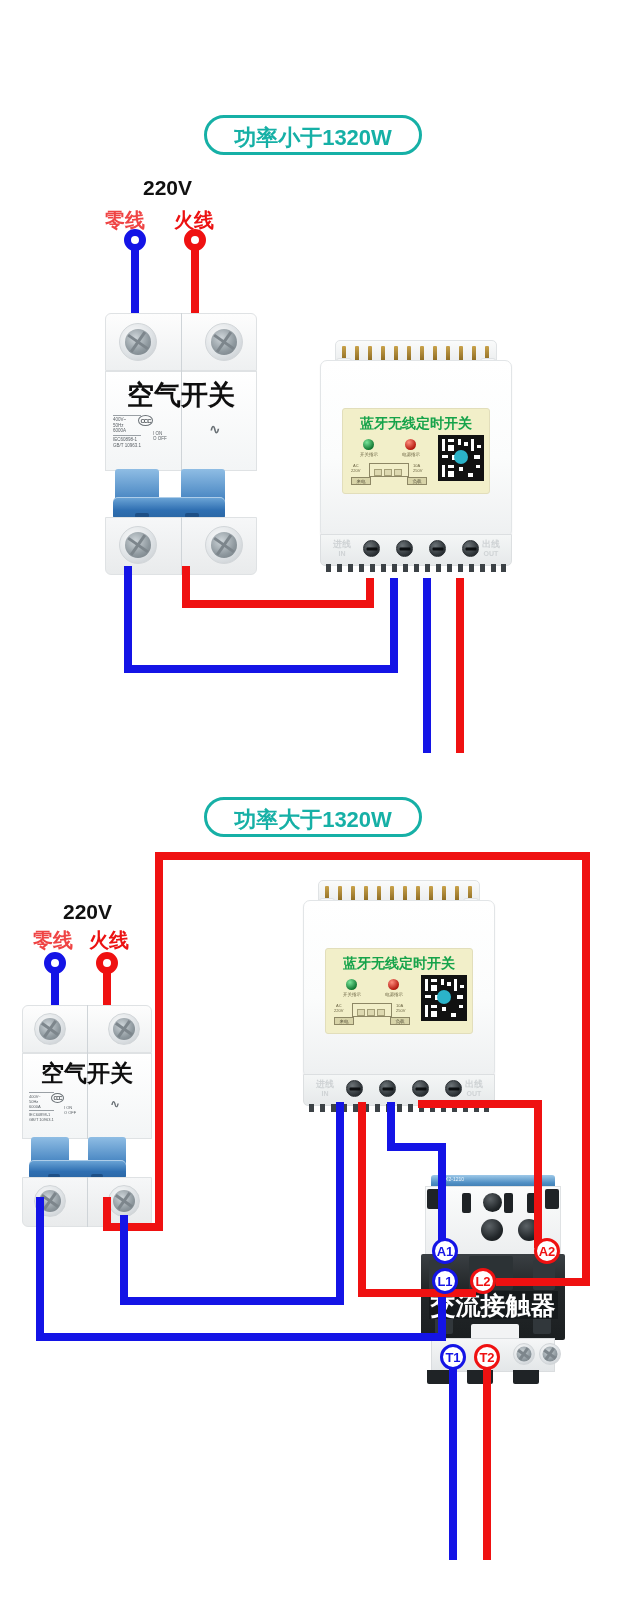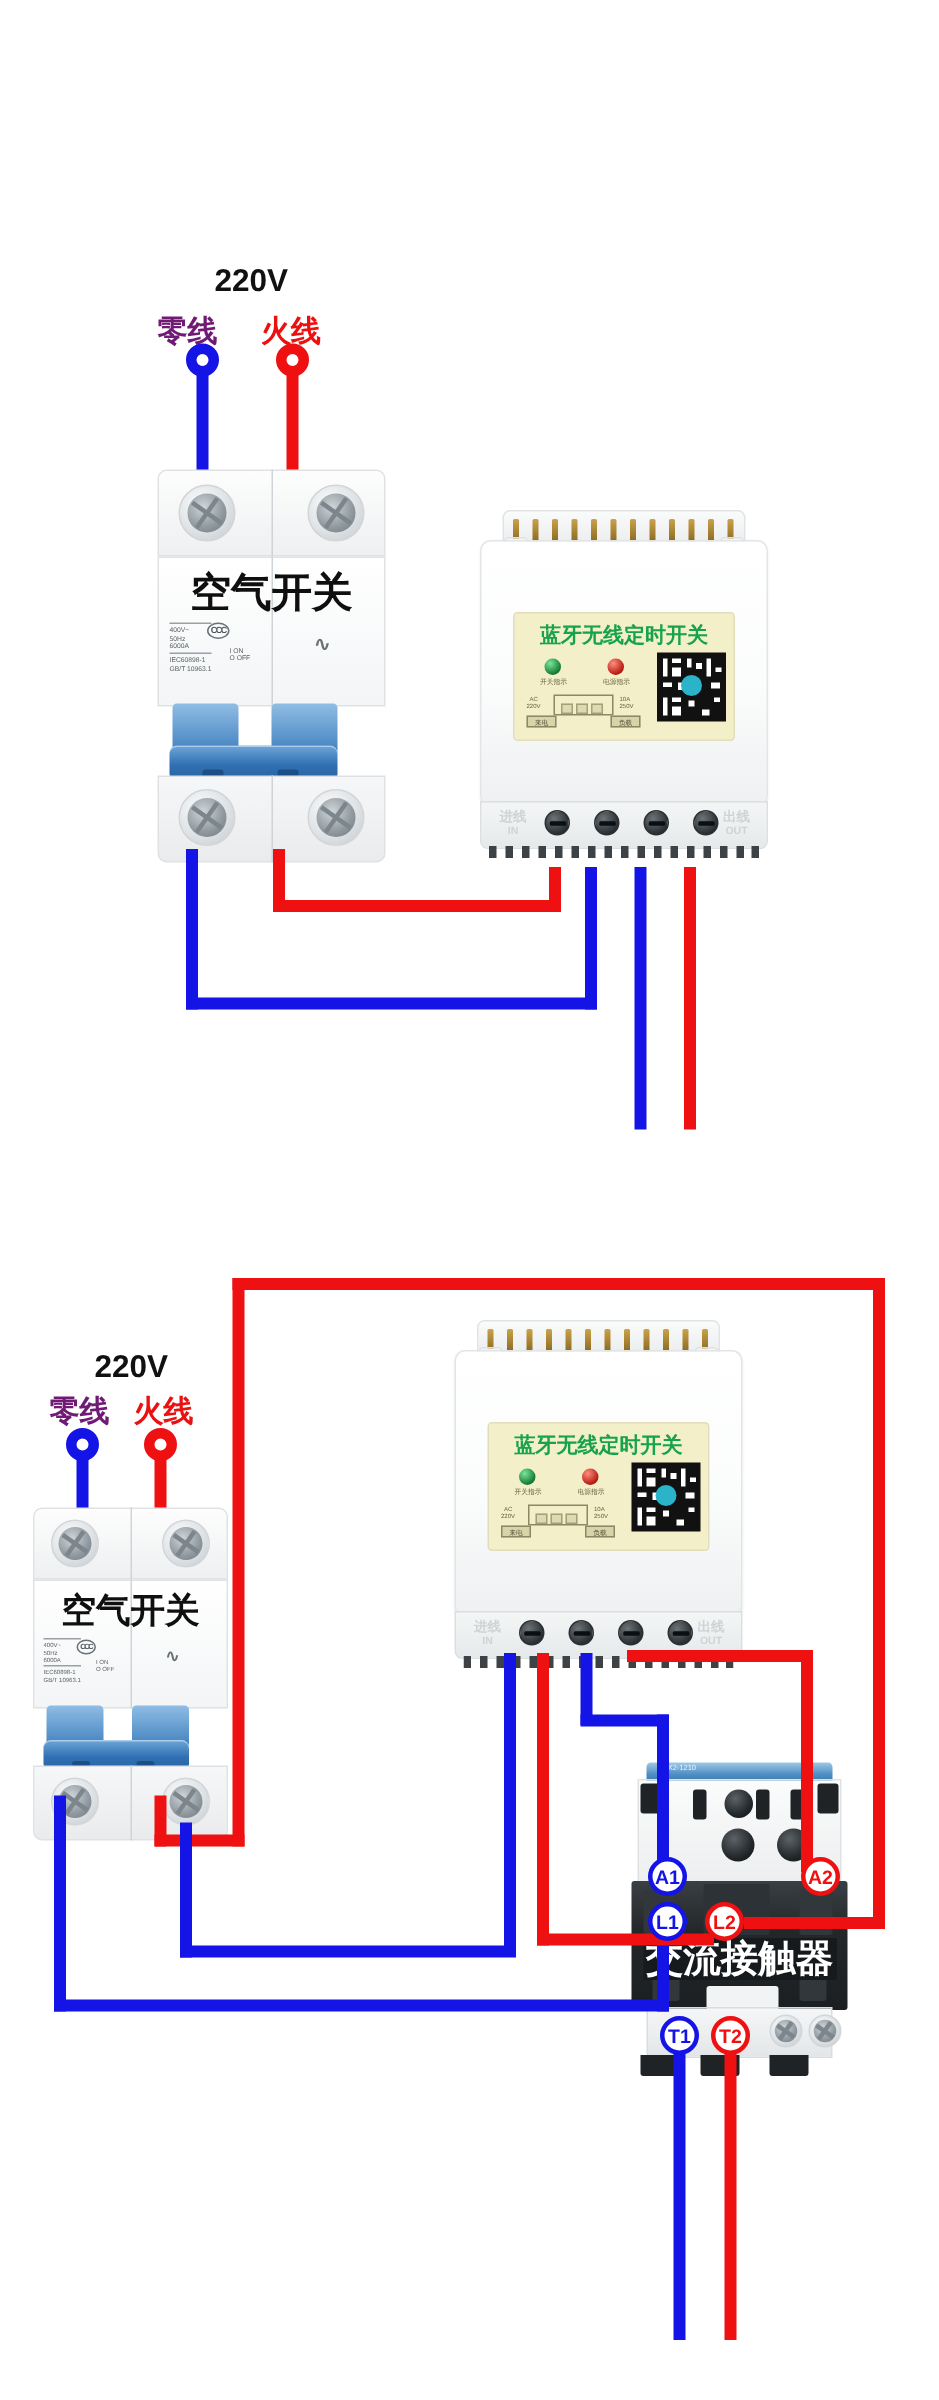--- a/index.html
+++ b/index.html
@@ -20,21 +20,21 @@
     border:3px solid #16b0a6;border-radius:24px;
     color:#16b0a6;font-size:22px;font-weight:bold;text-align:center;
     padding:0 22px;box-sizing:border-box;white-space:nowrap;
   }
   #badge1{left:204px;top:115px;width:218px;}
   #badge2{left:204px;top:797px;width:218px;}
 
   
   .volt-label{position:absolute;font-size:21px;font-weight:bold;color:#111;white-space:nowrap;}
   .wire-label{position:absolute;font-size:20px;font-weight:bold;white-space:nowrap;}
-  .wire-label.neutral{color:#701a75;}
+  .wire-label.neutral{color:#ef4444;}
   .wire-label.live{color:#ec1111;}
 
   
   .w{position:absolute;}
   .w.v{width:8px;}      
   .w.h{height:8px;}     
   .blue{background:#1414e6;}
   .red{background:#ef1111;}
 
   
@@ -193,20 +193,21 @@
   }
   .tbadge.b{border:3px solid #1414e6;color:#1414e6;}
   .tbadge.r{border:3px solid #ef1111;color:#ef1111;}
 </style>
 </head>
 <body>
 
 <div class="page">
 
 
+  <div class="badge" id="badge1">功率小于1320W</div>
 
   <div class="volt-label" style="left:143px;top:176px;">220V</div>
   <div class="wire-label neutral" style="left:105px;top:207px;">零线</div>
   <div class="wire-label live" style="left:174px;top:207px;">火线</div>
 
   <div class="ring blue-r" style="left:124px;top:229px;"></div>
   <div class="ring red-r" style="left:184px;top:229px;"></div>
   <div class="w v blue" style="left:131px;top:248px;height:75px;"></div>
   <div class="w v red" style="left:191px;top:248px;height:75px;"></div>
 
@@ -369,20 +370,21 @@
   <div class="w h blue" style="left:124px;top:665px;width:274px;"></div>
   <div class="w v blue" style="left:390px;top:578px;height:95px;"></div>
 
   <div class="w v red" style="left:182px;top:566px;height:42px;"></div>
   <div class="w h red" style="left:182px;top:600px;width:192px;"></div>
   <div class="w v red" style="left:366px;top:578px;height:30px;"></div>
 
   <div class="w v blue" style="left:423px;top:578px;height:175px;"></div>
   <div class="w v red" style="left:456px;top:578px;height:175px;"></div>
 
+  <div class="badge" id="badge2">功率大于1320W</div>
 
   <div class="volt-label" style="left:63px;top:900px;">220V</div>
   <div class="wire-label neutral" style="left:33px;top:927px;">零线</div>
   <div class="wire-label live" style="left:89px;top:927px;">火线</div>
 
   <div class="ring blue-r" style="left:44px;top:952px;"></div>
   <div class="ring red-r" style="left:96px;top:952px;"></div>
   <div class="w v blue" style="left:51px;top:970px;height:42px;"></div>
   <div class="w v red" style="left:103px;top:970px;height:42px;"></div>
 

